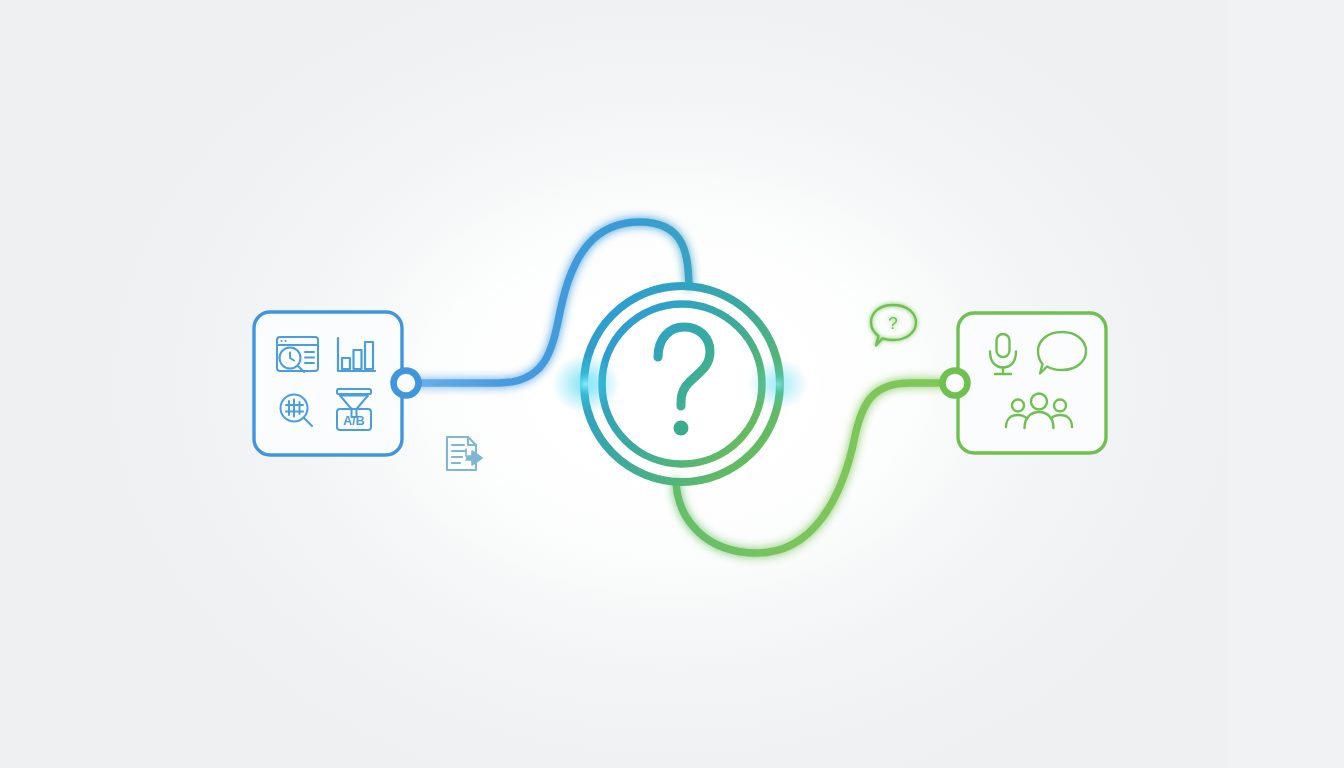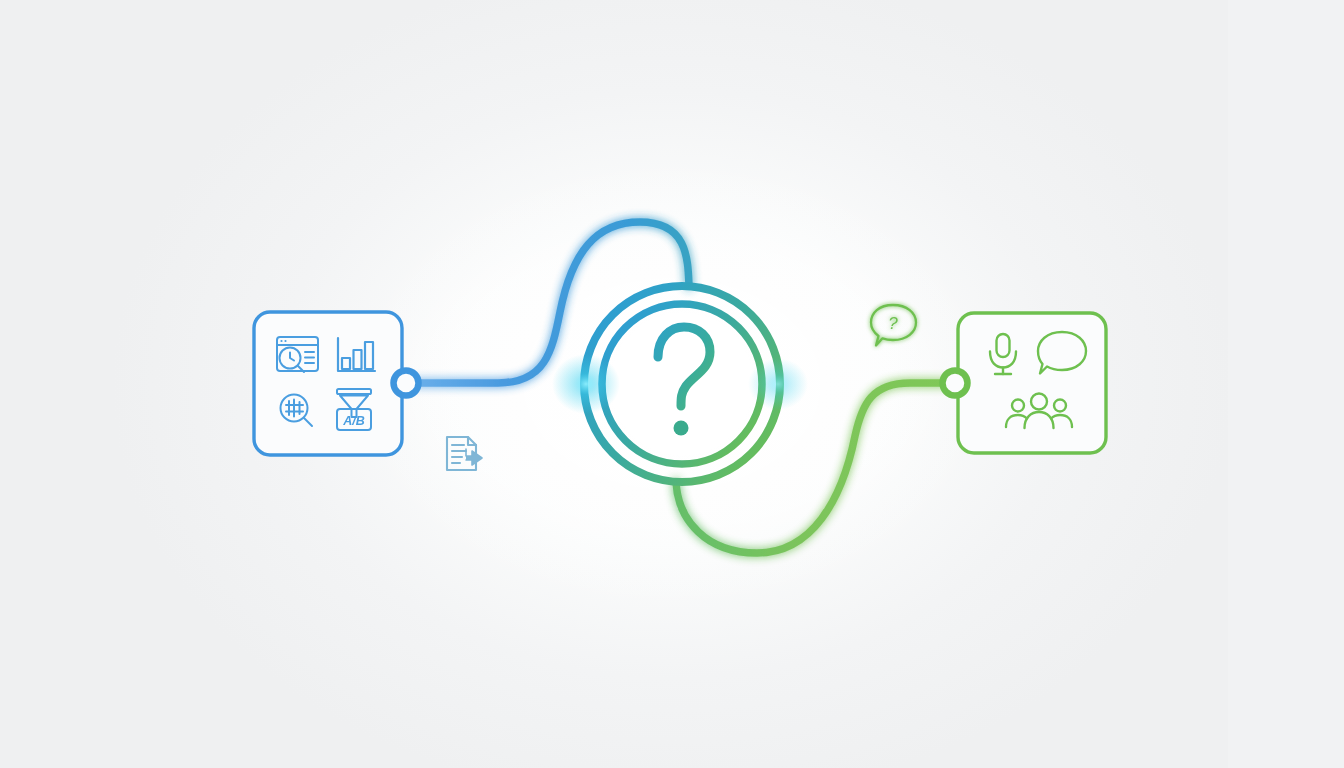--- a/index.html
+++ b/index.html
@@ -10,21 +10,20 @@
   body {
     font-family: "Liberation Sans", sans-serif;
   }
   #stage {
     position: relative;
     width: 1228px;
     height: 768px;
     overflow: hidden;
     background:
       radial-gradient(ellipse 560px 420px at 672px 384px, #ffffff 0%, #fbfcfc 38%, #f3f4f5 70%, #eff0f1 100%);
-    font-style: italic;
   }
   #stage::after {
     content: "";
     position: absolute;
     inset: 0;
     pointer-events: none;
     background: radial-gradient(ellipse 420px 260px at 672px 384px, rgba(255,255,255,0.75) 0%, rgba(255,255,255,0) 72%);
   }
   #scene {
     position: absolute;

